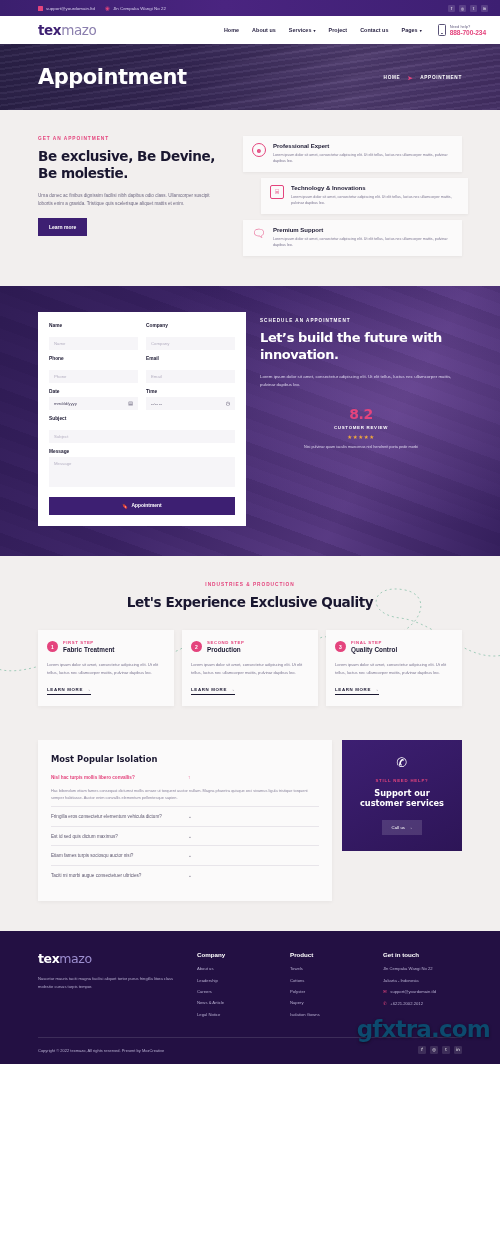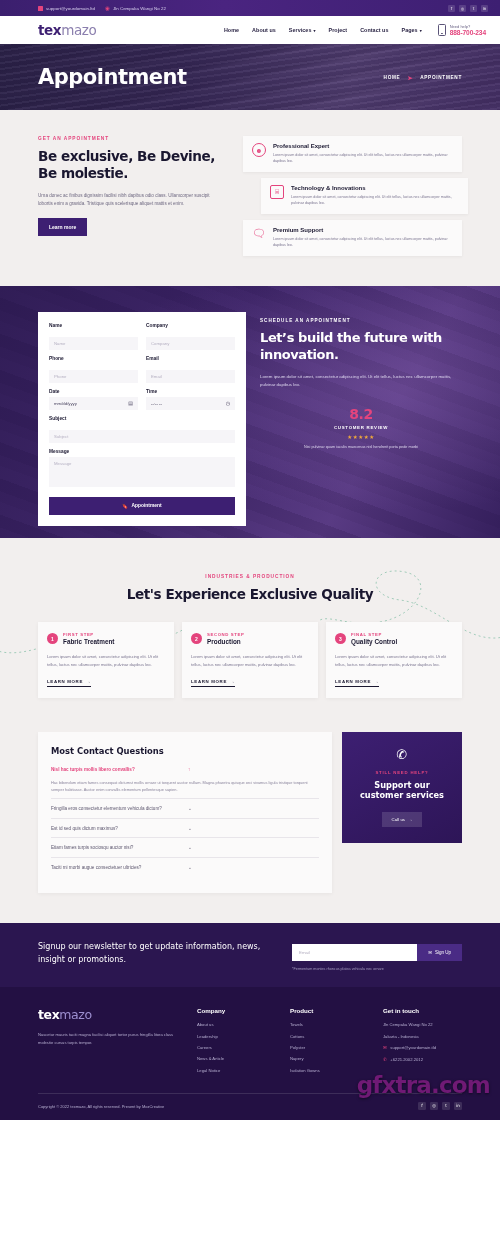--- a/index.html
+++ b/index.html
@@ -126,21 +126,21 @@
     display: flex; align-items: center; justify-content: center;
     color: #e4447d; font-size: 7px;
   }
   .feat-ico.sq { border-radius: 2px; border-style: solid; }
   .feat-ico.chat { border: none; color:#e4447d; font-size: 11px; }
   .feat-card h3 { font-size: 6px; color: #1a1730; font-weight: 700; margin-bottom: 3px; }
   .feat-card p { font-size: 3.7px; line-height: 1.75; color: #7b7590; }
 
   
   .sec-dark {
-    position: relative; padding: 26px 38px 12px 38px; overflow: hidden;
+    position: relative; padding: 26px 38px 30px 38px; overflow: hidden;
     background:
       linear-gradient(120deg, rgba(45,26,82,.93) 0%, rgba(58,33,100,.86) 40%, rgba(88,56,130,.78) 72%, rgba(52,30,92,.93) 100%),
       repeating-linear-gradient(20deg,#4a3570 0 10px,#2f2050 10px 22px,#5c4488 22px 34px),
       #3a2166;
     display: flex; gap: 14px;
   }
   .sec-dark::before{
     content:''; position:absolute; inset:0;
     background: radial-gradient(ellipse at 78% 40%, rgba(150,110,190,.28), transparent 58%);
   }
@@ -182,21 +182,21 @@
   .dark-right .body-sm { color: #ded7ef; font-size: 4.4px; }
   .stats { display: flex; margin-top: 17px; }
   .stat { flex: 1; text-align: center; padding: 0 4px; }
   .stat + .stat { border-left: .7px solid rgba(255,255,255,.2); }
   .stat .num { font-size: 14px; font-weight: 700; color: #e4447d; letter-spacing: -.4px; font-family:"DejaVu Sans", sans-serif;}
   .stat .cap { font-size: 4.4px; font-weight: 700; letter-spacing: .7px; color: #fff; margin: 3px 0 4px; }
   .stars { color: #f0a93c; font-size: 5.5px; letter-spacing: .6px; margin-bottom: 4px; font-family:"DejaVu Sans",sans-serif;}
   .stat p { font-size: 3.8px; line-height: 1.75; color: #ded7ef; }
 
   
-  .sec-quality { background: #f2efee; padding: 36px 38px 34px 38px; position: relative; overflow: hidden; }
+  .sec-quality { background: #f2efee; padding: 26px 38px 34px 38px; position: relative; overflow: hidden; }
   .dash-l, .dash-r { position: absolute; opacity: .55; }
   .q-head { text-align: center; position: relative; z-index: 2; }
   .q-head h2 {
     font-size: 13.6px; color: #1a1730; font-weight: 700; line-height: 1.3;
     letter-spacing: -.45px; max-width: 260px; margin: 0 auto;
     font-family:"DejaVu Sans", sans-serif;
   }
   .steps { display: flex; gap: 8px; margin-top: 19px; position: relative; z-index: 2; }
   .step-card { flex: 1; background: #fbfafa; padding: 10px 9px 11px; box-shadow: 0 1px 4px rgba(0,0,0,.05); }
   .step-top { display: flex; align-items: center; gap: 5px; }
@@ -284,21 +284,21 @@
   }
   .copy { font-size: 4px; color: #b6aed0; }
   .foot-social { margin-left: auto; display: flex; gap: 4px; }
   .fsoc {
     width: 8px; height: 8px; border-radius: 1.3px; background: rgba(255,255,255,.12);
     color: #fff; font-size: 4.2px; line-height: 8px; text-align: center;
     font-family:"DejaVu Sans",sans-serif;
   }
   .watermark {
     position: absolute; right: 10px; bottom: 22px;
-    font-size: 23px; font-weight: 700; color: #701a75;
+    font-size: 23px; font-weight: 700; color: #0c4a6e;
     letter-spacing: -.8px; z-index: 30; font-family:"DejaVu Sans", sans-serif;
     text-shadow: 0 1px 3px rgba(0,0,0,.5);
   }
 </style>
 </head>
 <body>
 
 <div class="wrap">
 
   <div class="topbar">
@@ -514,21 +514,21 @@
         <a class="learn" href="#">
           <span>LEARN MORE</span>
           <span>→</span>
         </a>
       </div>
     </div>
   </div>
 
   <div class="sec-faq">
     <div class="faq-box">
-      <h3>Most Contact Questions</h3>
+      <h3>Most Popular Isolation</h3>
 
       <div class="faq-item">
         <div class="faq-q">
           <span>Nisl hac turpis mollis libero convallis?</span>
           <span class="faq-chev">↑</span>
         </div>
         <p class="faq-a">Hac bibendum etiam fames consequat dictumst mollis ornare ut torquent auctor nullam. Magna pharetra quisque orci vivamus ligula tristique torquent semper habitasse. Auctor enim convallis elementum pellentesque sapien.</p>
       </div>
 
       <div class="faq-item closed">
@@ -561,33 +561,20 @@
       <div class="help-ico">✆</div>
       <div class="help-eyebrow">STILL NEED HELP?</div>
       <h4>Support our customer services</h4>
       <button class="btn-call">
         <span>Call us</span>
         <span>→</span>
       </button>
     </div>
   </div>
 
-  <div class="sec-news">
-    <div class="news-text">Signup our newsletter to get update information, news, insight or promotions.</div>
-    <div class="news-form">
-      <div class="news-row">
-        <input type="text" placeholder="Email" style="">
-        <button class="btn-signup">
-          <span>✉</span>
-          <span>Sign Up</span>
-        </button>
-      </div>
-      <div class="news-note">*Fermentum montes rhoncus platea vehicula nec ornare</div>
-    </div>
-  </div>
 
   <div class="footer">
     <div class="foot-cols">
       <div class="foot-brand">
         <div class="foot-logo">
           <span class="t1">tex</span><span class="t2">mazo</span>
         </div>
         <p>Nascetur mauris taciti magna facilisi aliquet tortor purus fringilla litora class molestie cursus turpis tempor.</p>
       </div>
 

